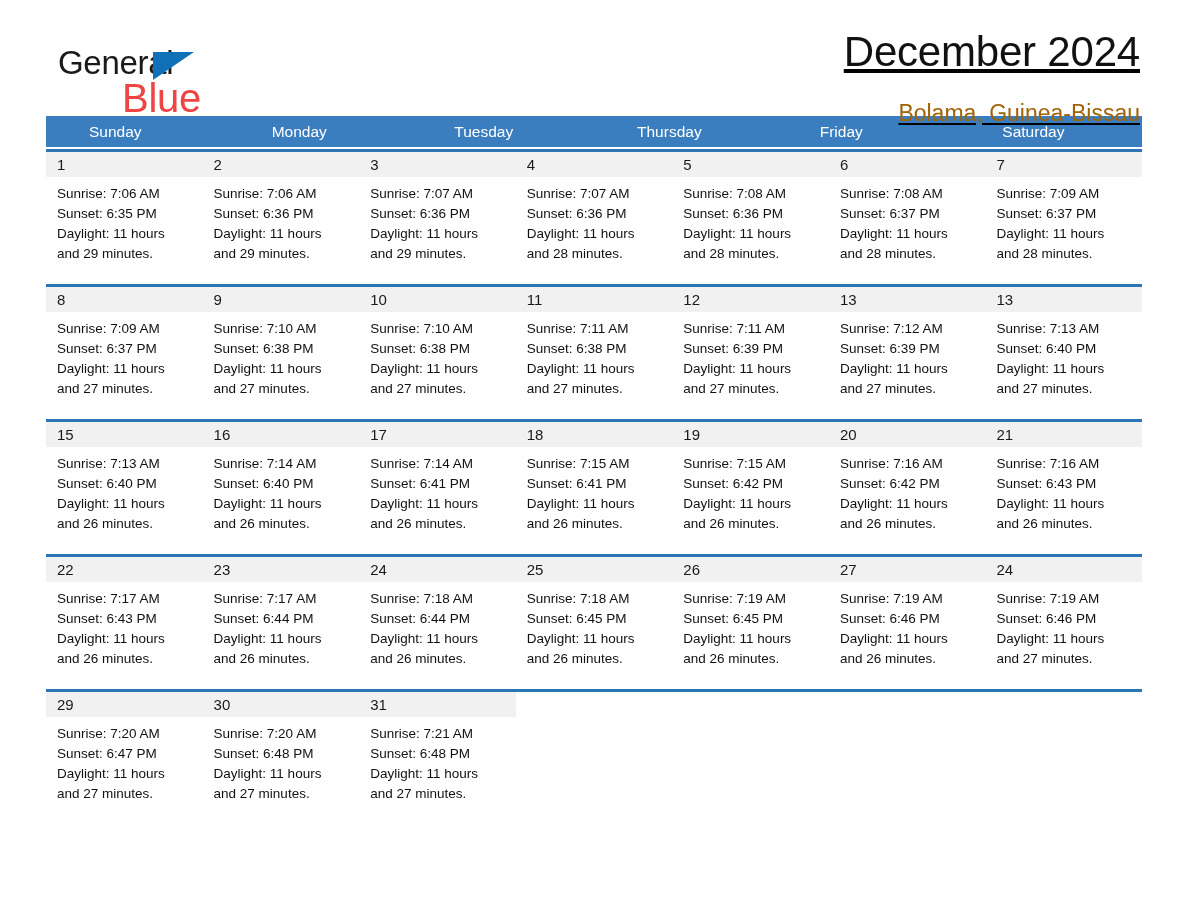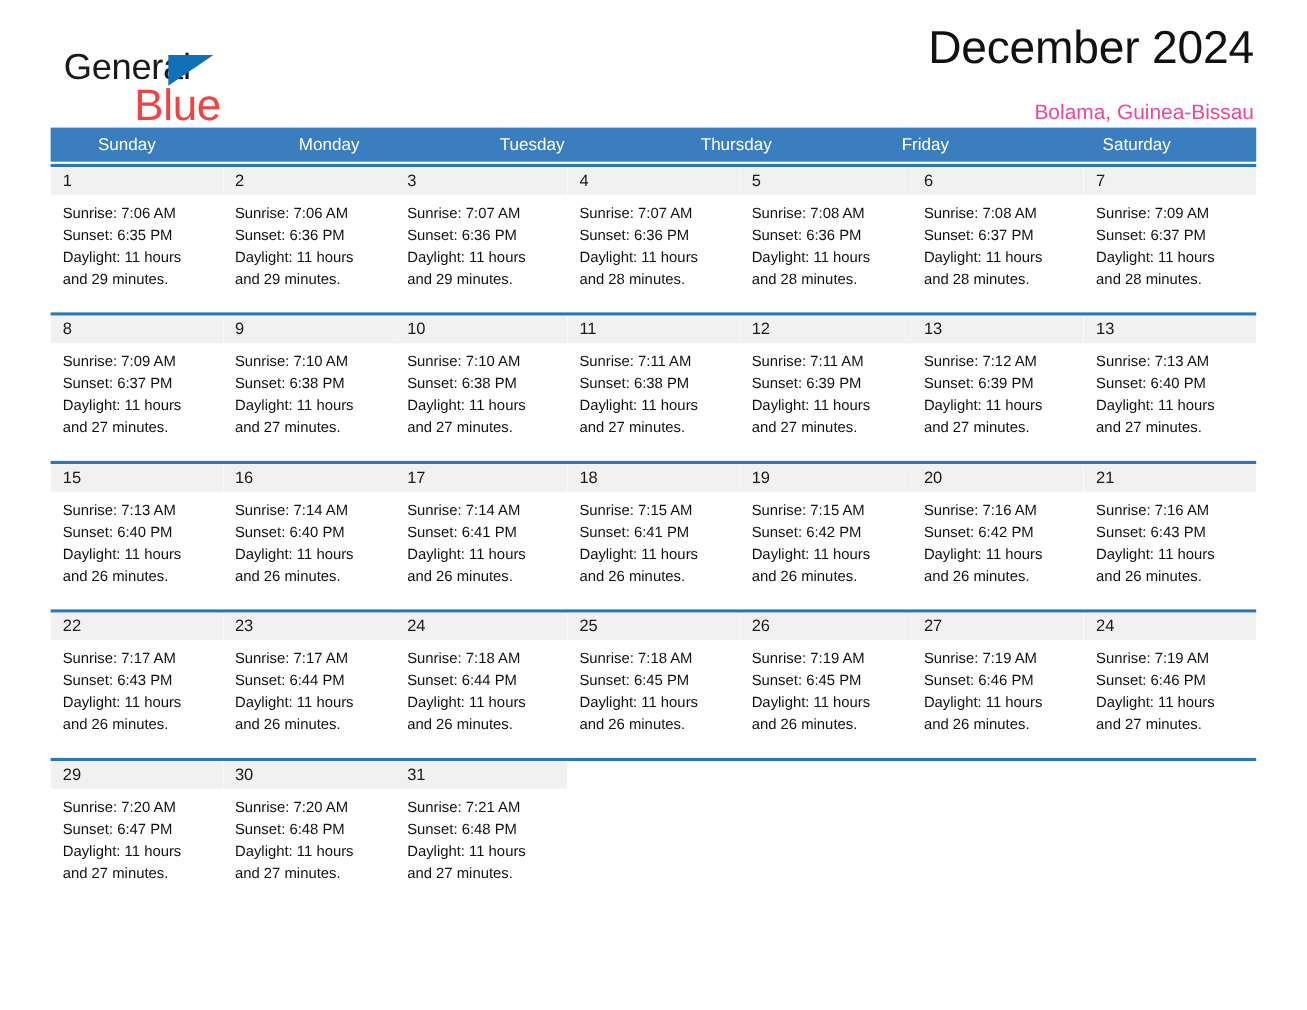--- a/index.html
+++ b/index.html
@@ -19,25 +19,26 @@
     position: relative;
     width: 1188px;
     height: 918px;
     box-sizing: border-box;
     padding: 0 46px;
   }
 
   
   .header {
     display: flex;
-    align-items: flex-end;
+    align-items: center;
     justify-content: space-between;
     height: 112px;
     padding-top: 44px;
     box-sizing: border-box;
+    text-decoration: underline;
   }
   .brand {
     position: relative;
     width: 200px;
     height: 72px;
     flex: 0 0 auto;
   }
   .brand-general {
     position: absolute;
     left: 12px;
@@ -71,25 +72,25 @@
     padding-right: 2px;
   }
   .cal-title {
     font-size: 42px;
     font-weight: normal;
     line-height: 1.02;
     color: #111111;
     letter-spacing: -0.2px;
   }
   .cal-subtitle {
-    font-size: 19px;
+    font-size: 23px;
     font-weight: normal;
     line-height: 1.0;
     margin-top: 28px;
-    color: #ec4899;
+    color: #a16207;
   }
 
   
   .calendar {
     margin-top: 4px;
   }
   .dow-row {
     display: flex;
     background: #3а7ebf;
     background: #3a7ebf;

